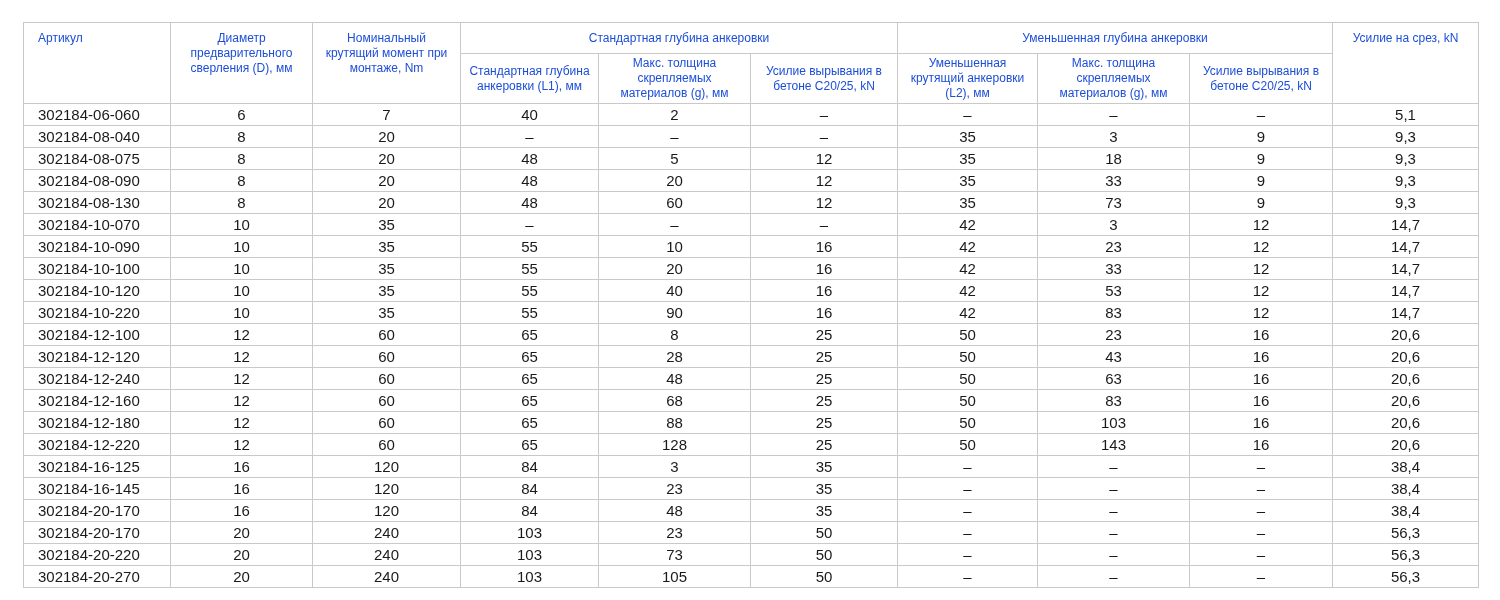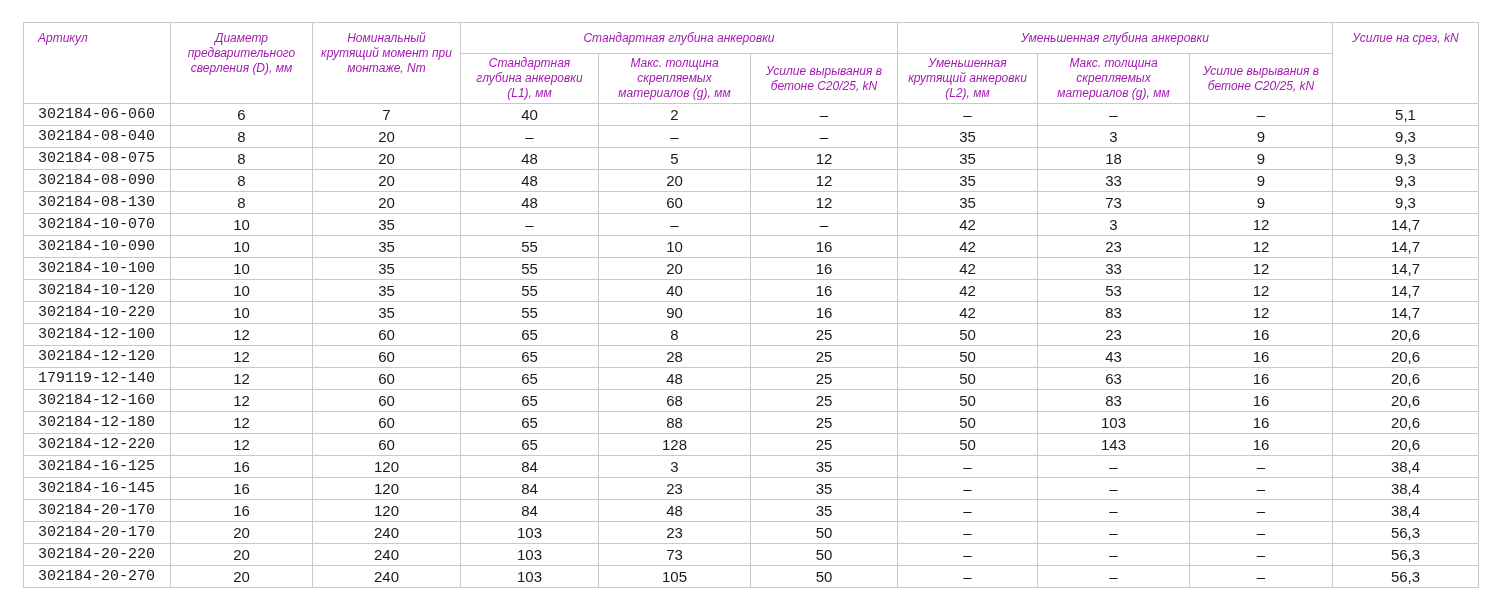--- a/index.html
+++ b/index.html
@@ -24,22 +24,21 @@
   th, td {
     border: 1px solid #c9c9c9;
     font-weight: normal;
     overflow: hidden;
   }
   thead th {
     font-size: 12px;
     line-height: 15px;
     text-align: center;
     padding: 2px 6px;
-    color: #a21caf;
-    font-style: italic;
+    color: #1d4ed8;
   }
   th.span-col {
     vertical-align: top;
     padding-top: 8px;
     margin-top: 14px;
   }
   th.col-art-h {
     text-align: left;
     padding-left: 14px;
     vertical-align: top;
@@ -57,21 +56,20 @@
     height: 21px;
     font-size: 15px;
     text-align: center;
     vertical-align: middle;
     padding: 0 4px;
     white-space: nowrap;
   }
   tbody td.col-art {
     text-align: left;
     padding-left: 14px;
-    font-family: Liberation Mono, monospace;
   }
 </style>
 </head>
 <body>
 
 <div class="table-wrap">
   <table>
     <colgroup>
       <col style="width:147px">
       <col style="width:142px">
@@ -241,21 +239,21 @@
           <td>60</td>
           <td>65</td>
           <td>28</td>
           <td>25</td>
           <td>50</td>
           <td>43</td>
           <td>16</td>
           <td>20,6</td>
         </tr>
         <tr>
-          <td class="col-art">179119-12-140</td>
+          <td class="col-art">302184-12-240</td>
           <td>12</td>
           <td>60</td>
           <td>65</td>
           <td>48</td>
           <td>25</td>
           <td>50</td>
           <td>63</td>
           <td>16</td>
           <td>20,6</td>
         </tr>

